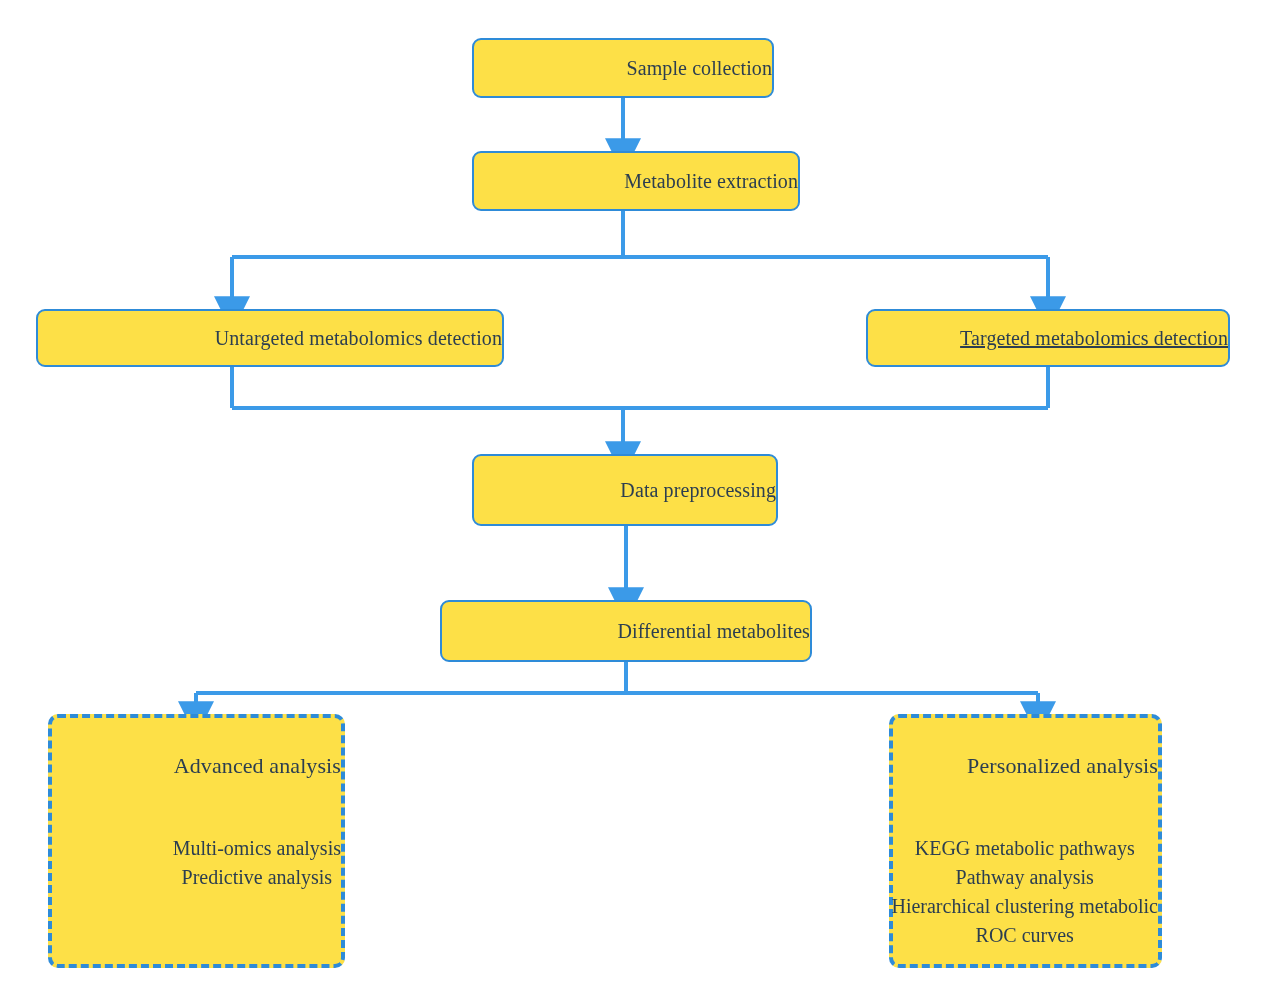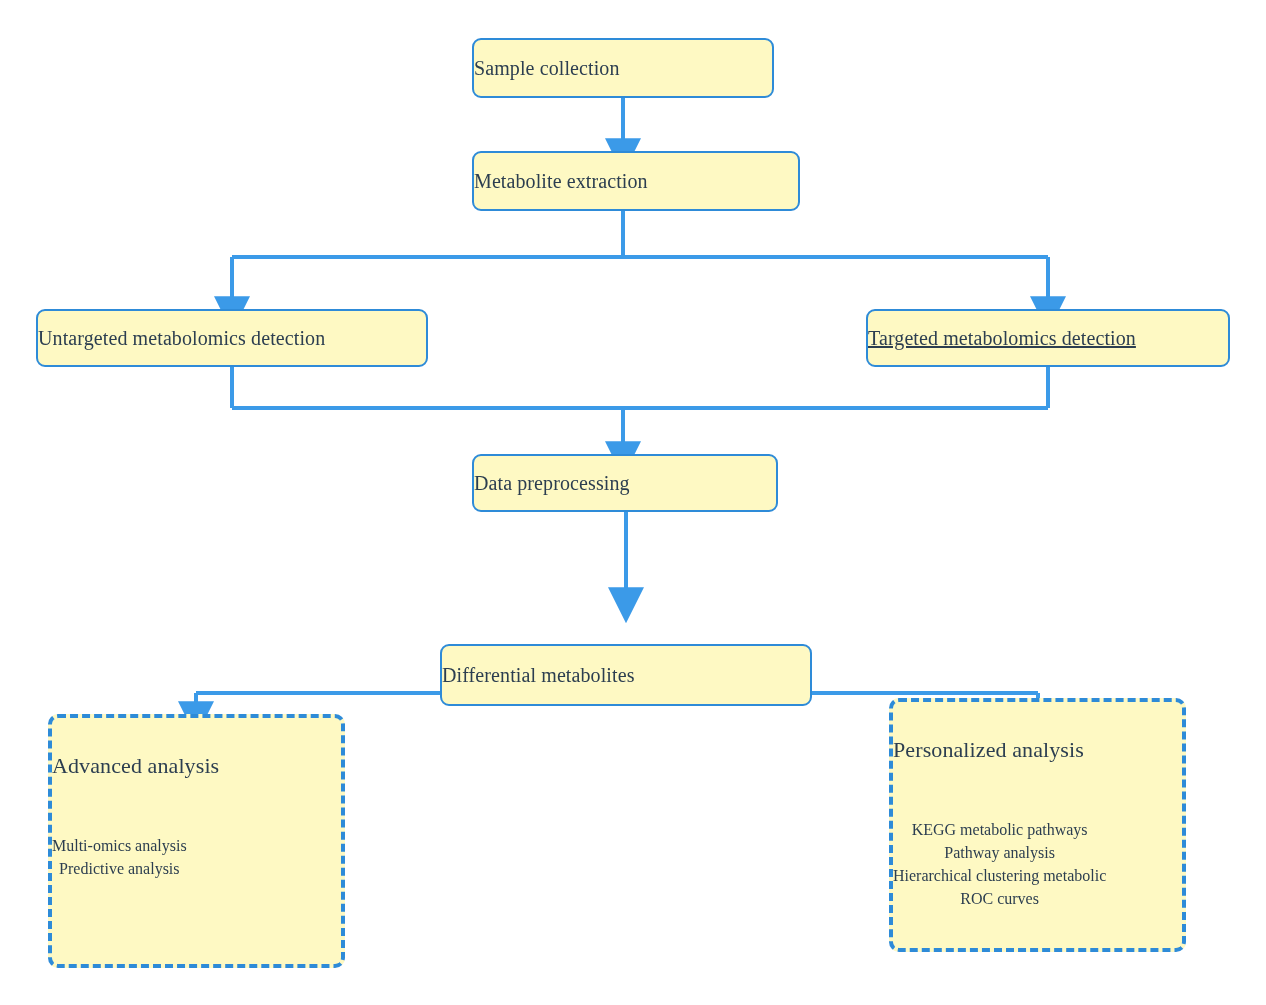--- a/index.html
+++ b/index.html
@@ -24,26 +24,26 @@
     position: absolute;
     left: 0;
     top: 0;
     width: 1266px;
     height: 1005px;
     pointer-events: none;
   }
   .node {
     position: absolute;
     box-sizing: border-box;
-    background: #fef9c3;
+    background: #fde047;
     border: 2px solid #2e8bd8;
     border-radius: 9px;
     display: flex;
     flex-direction: column;
-    align-items: flex-start;
+    align-items: flex-end;
     color: #2c3e50;
     z-index: 2;
   }
   .node.process {
     justify-content: center;
   }
   .node .title {
     font-size: 20px;
     line-height: 1.25;
     text-align: center;
@@ -55,21 +55,21 @@
     border-radius: 10px;
     justify-content: flex-start;
     padding-top: 34px;
   }
   .node.dashed .title {
     font-size: 22px;
   }
   .node.dashed .items {
     margin-top: 54px;
     text-align: center;
-    font-size: 16px;
+    font-size: 20px;
     line-height: 1.45;
     color: #2c3e50;
   }
   .node.dashed .items .item {
     white-space: nowrap;
   }
 </style>
 </head>
 <body>
 
@@ -113,45 +113,45 @@
   </svg>
 
   <div class="node process" style="left:472px; top:38px; width:302px; height:60px;">
     <div class="title">Sample collection</div>
   </div>
 
   <div class="node process" style="left:472px; top:151px; width:328px; height:60px;">
     <div class="title">Metabolite extraction</div>
   </div>
 
-  <div class="node process" style="left:36px; top:309px; width:392px; height:58px;">
+  <div class="node process" style="left:36px; top:309px; width:468px; height:58px;">
     <div class="title">Untargeted metabolomics detection</div>
   </div>
 
   <div class="node process" style="left:866px; top:309px; width:364px; height:58px;text-decoration:underline;">
     <div class="title">Targeted metabolomics detection</div>
   </div>
 
-  <div class="node process" style="left:472px; top:454px; width:306px; height:58px;">
+  <div class="node process" style="left:472px; top:454px; width:306px; height:72px;">
     <div class="title">Data preprocessing</div>
   </div>
 
-  <div class="node process" style="left:440px; top:600px; width:372px; height:62px;margin-top:44px;">
+  <div class="node process" style="left:440px; top:600px; width:372px; height:62px;">
     <div class="title">Differential metabolites</div>
   </div>
 
   <div class="node dashed" style="left:48px; top:714px; width:297px; height:254px;">
     <div class="title">Advanced analysis</div>
     <div class="items">
       <div class="item">Multi-omics analysis</div>
       <div class="item">Predictive analysis</div>
     </div>
   </div>
 
-  <div class="node dashed" style="left:889px; top:698px; width:297px; height:254px;">
+  <div class="node dashed" style="left:889px; top:714px; width:273px; height:254px;">
     <div class="title">Personalized analysis</div>
     <div class="items">
       <div class="item">KEGG metabolic pathways</div>
       <div class="item">Pathway analysis</div>
       <div class="item">Hierarchical clustering metabolic</div>
       <div class="item">ROC curves</div>
     </div>
   </div>
 
 </div>

